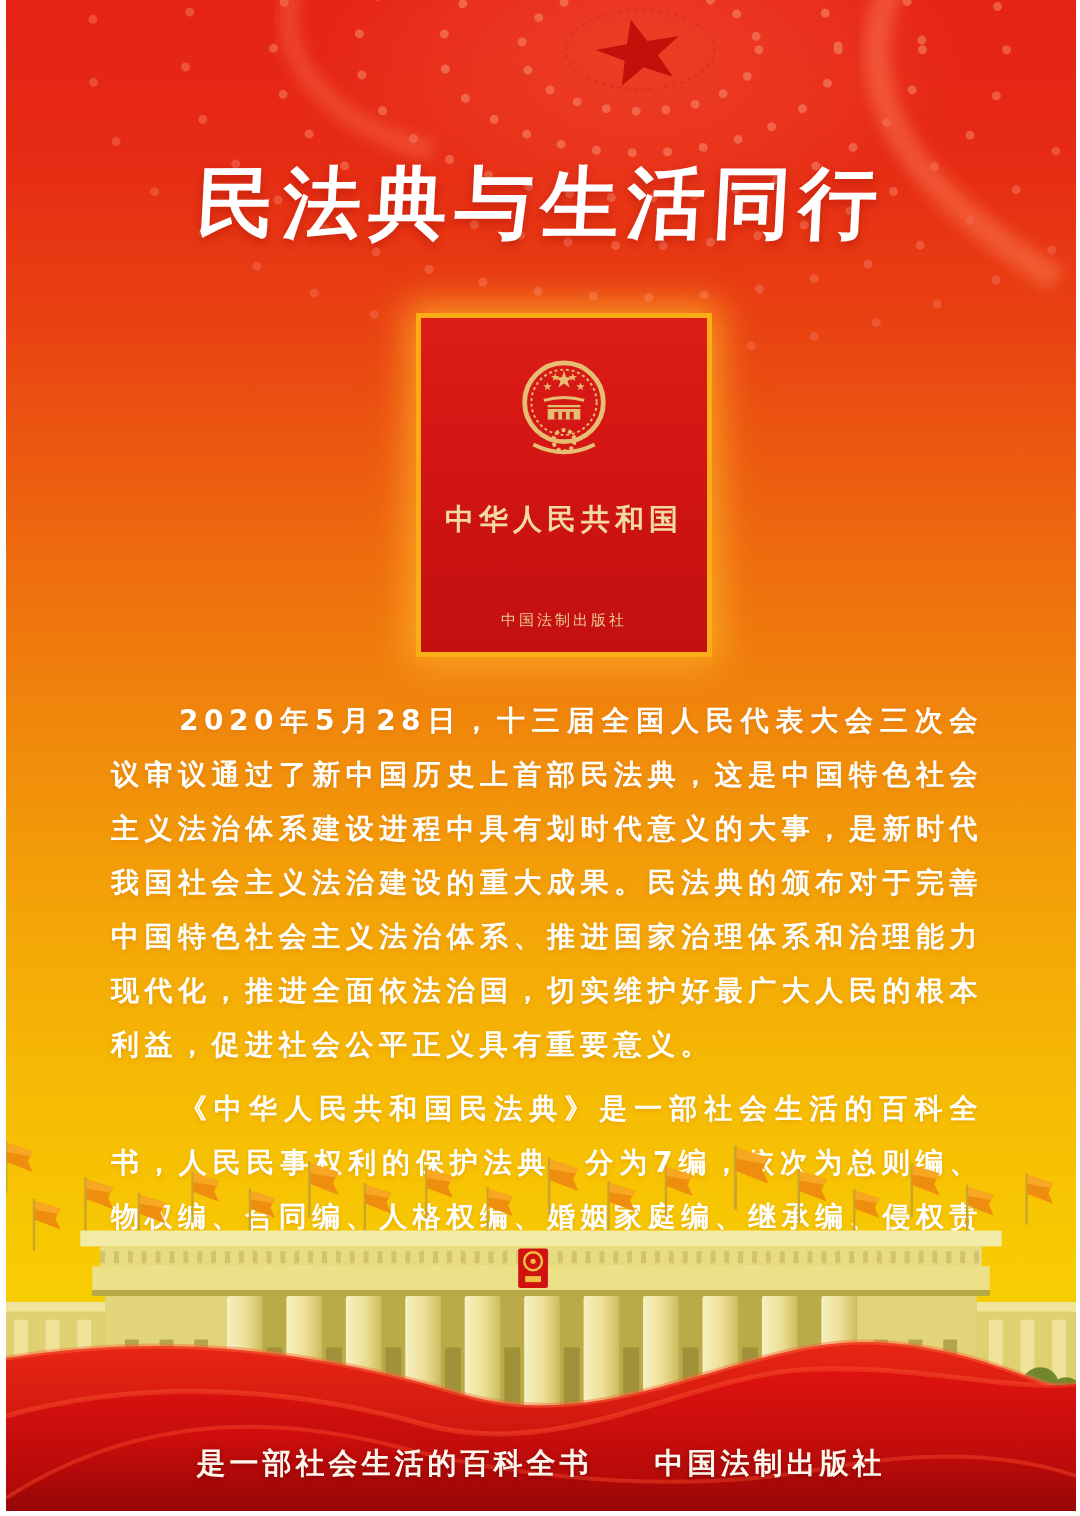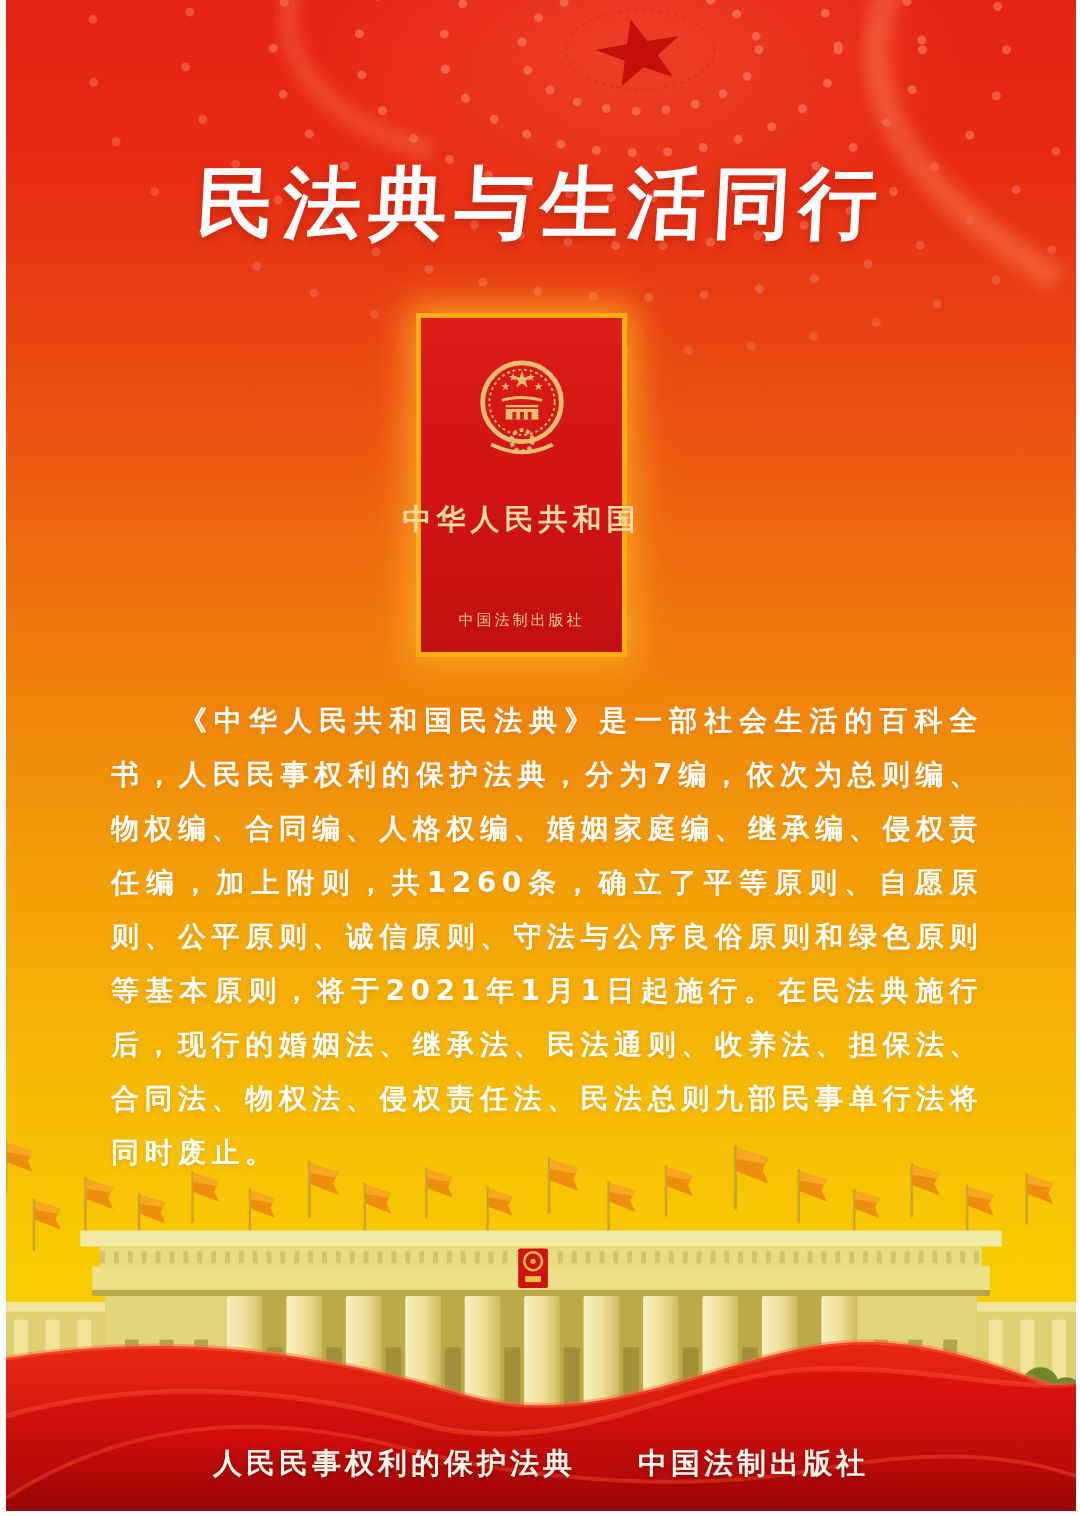--- a/index.html
+++ b/index.html
@@ -19,21 +19,21 @@
   }
   .ceiling{position:absolute;top:0;left:0;width:100%;height:470px;pointer-events:none;}
   .title{
     position:absolute;top:152px;left:0;width:100%;
     margin:0;text-align:center;
     font-size:78px;font-weight:900;letter-spacing:8px;color:#ffffff;
     transform:skewX(-3deg);
     text-shadow:0 4px 10px rgba(150,10,0,.4);
   }
   .book{
-    position:absolute;left:415px;top:318px;width:201px;height:334px;
+    position:absolute;left:415px;top:318px;width:286px;height:334px;
     background:linear-gradient(180deg,#dc1d18 0%,#d21513 45%,#c21010 100%);
     box-shadow:0 0 0 5px rgba(250,176,20,.95), 0 0 34px 14px rgba(255,180,40,.75);
     display:flex;flex-direction:column;align-items:center;
   }
   .book-emblem{margin-top:38px;width:96px;height:106px;}
   .book-t1{
     margin-top:38px;font-family:"Liberation Serif","DejaVu Serif",serif;
     font-size:29px;font-weight:700;letter-spacing:5px;color:#f3d9a2;white-space:nowrap;
   }
   .book-t2{
@@ -113,20 +113,21 @@
       <rect x="48" y="58" width="4" height="8" fill="#c8211a"></rect>
       <rect x="56" y="58" width="4" height="8" fill="#c8211a"></rect>
       <circle cx="50" cy="88" r="11" fill="none" stroke="#e7bd72" stroke-width="4" stroke-dasharray="4 3"></circle>
       <path d="M18,92 Q50,108 82,92" fill="none" stroke="#e7bd72" stroke-width="4"></path>
     </svg>
     <div class="book-t1">中华人民共和国</div>
     <div class="book-pub">中国法制出版社</div>
   </div>
 
   <div class="paras">
+    <p>2020年5月28日，十三届全国人民代表大会三次会议审议通过了新中国历史上首部民法典，这是中国特色社会主义法治体系建设进程中具有划时代意义的大事，是新时代我国社会主义法治建设的重大成果。民法典的颁布对于完善中国特色社会主义法治体系、推进国家治理体系和治理能力现代化，推进全面依法治国，切实维护好最广大人民的根本利益，促进社会公平正义具有重要意义。</p>
     <p>《中华人民共和国民法典》是一部社会生活的百科全书，人民民事权利的保护法典，分为7编，依次为总则编、物权编、合同编、人格权编、婚姻家庭编、继承编、侵权责任编，加上附则，共1260条，确立了平等原则、自愿原则、公平原则、诚信原则、守法与公序良俗原则和绿色原则等基本原则，将于2021年1月1日起施行。在民法典施行后，现行的婚姻法、继承法、民法通则、收养法、担保法、合同法、物权法、侵权责任法、民法总则九部民事单行法将同时废止。</p>
   </div>
 
   <svg class="building" viewBox="0 0 1080 300" aria-hidden="true">
     <defs>
       <linearGradient id="colGrad" x1="0" y1="0" x2="1" y2="0">
         <stop offset="0%" stop-color="#f7f1c2"></stop>
         <stop offset="55%" stop-color="#ecdf95"></stop>
         <stop offset="100%" stop-color="#cdbc5e"></stop>
       </linearGradient>
@@ -242,17 +243,17 @@
     </defs>
     <path d="M0,38 C150,14 300,26 460,74 C610,118 740,20 870,22 C950,23 1020,52 1080,75 L1080,196 L0,196 Z" fill="url(#gBack)"></path>
     <path d="M0,38 C150,14 300,26 460,74 C610,118 740,20 870,22 C950,23 1020,52 1080,75" fill="none" stroke="#ff6a3d" stroke-width="5" opacity=".45"></path>
     <path d="M0,96 C140,58 280,66 420,104 C560,142 680,60 800,50 C910,42 1010,72 1080,64 L1080,196 L0,196 Z" fill="url(#gMid)"></path>
     <path d="M0,96 C140,58 280,66 420,104 C560,142 680,60 800,50 C910,42 1010,72 1080,64" fill="none" stroke="#ff5a33" stroke-width="5" opacity=".4"></path>
     <path d="M0,178 C110,108 240,86 400,128 C540,164 700,172 830,148 C940,128 1020,136 1080,156 L1080,196 L0,196 Z" fill="url(#gFront)"></path>
     <path d="M0,178 C110,108 240,86 400,128 C540,164 700,172 830,148 C940,128 1020,136 1080,156" fill="none" stroke="#f84a2a" stroke-width="4" opacity=".45"></path>
   </svg>
 
   <div class="footer">
-    <span>人民民事权利的保护法典</span>
+    <span>是一部社会生活的百科全书</span>
     <span>中国法制出版社</span>
   </div>
 
 </div>
 
 </body></html>

